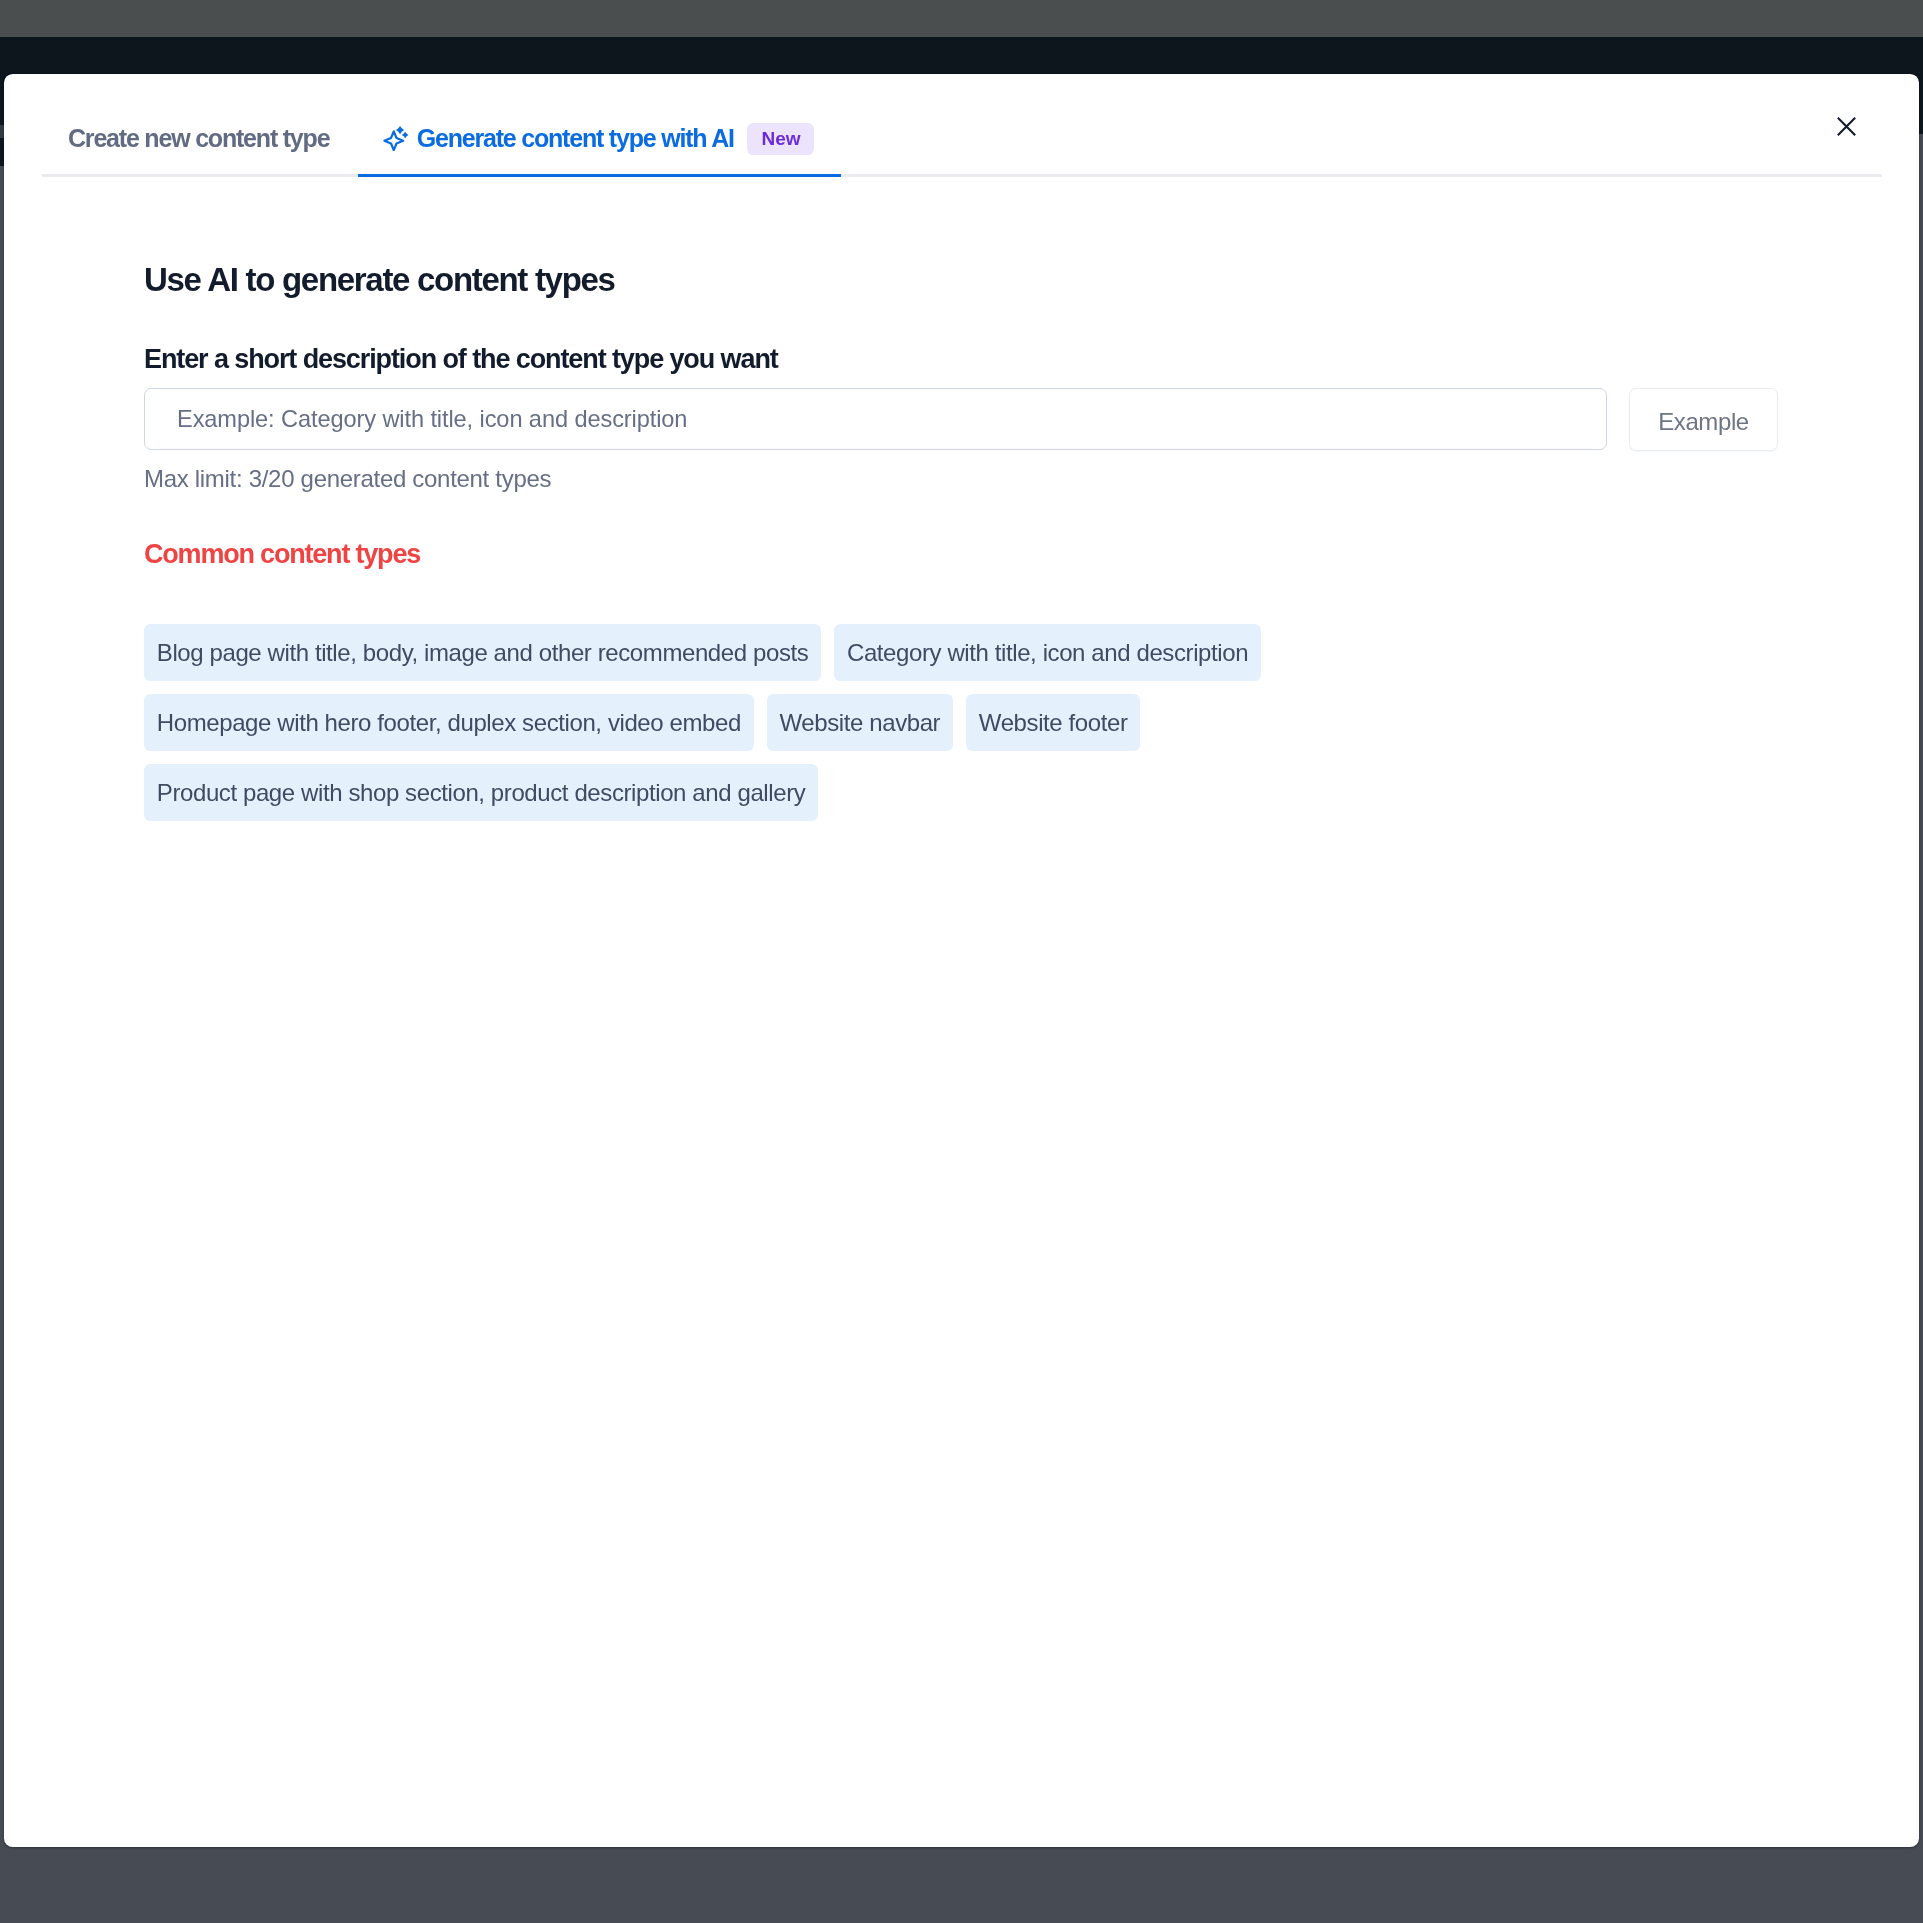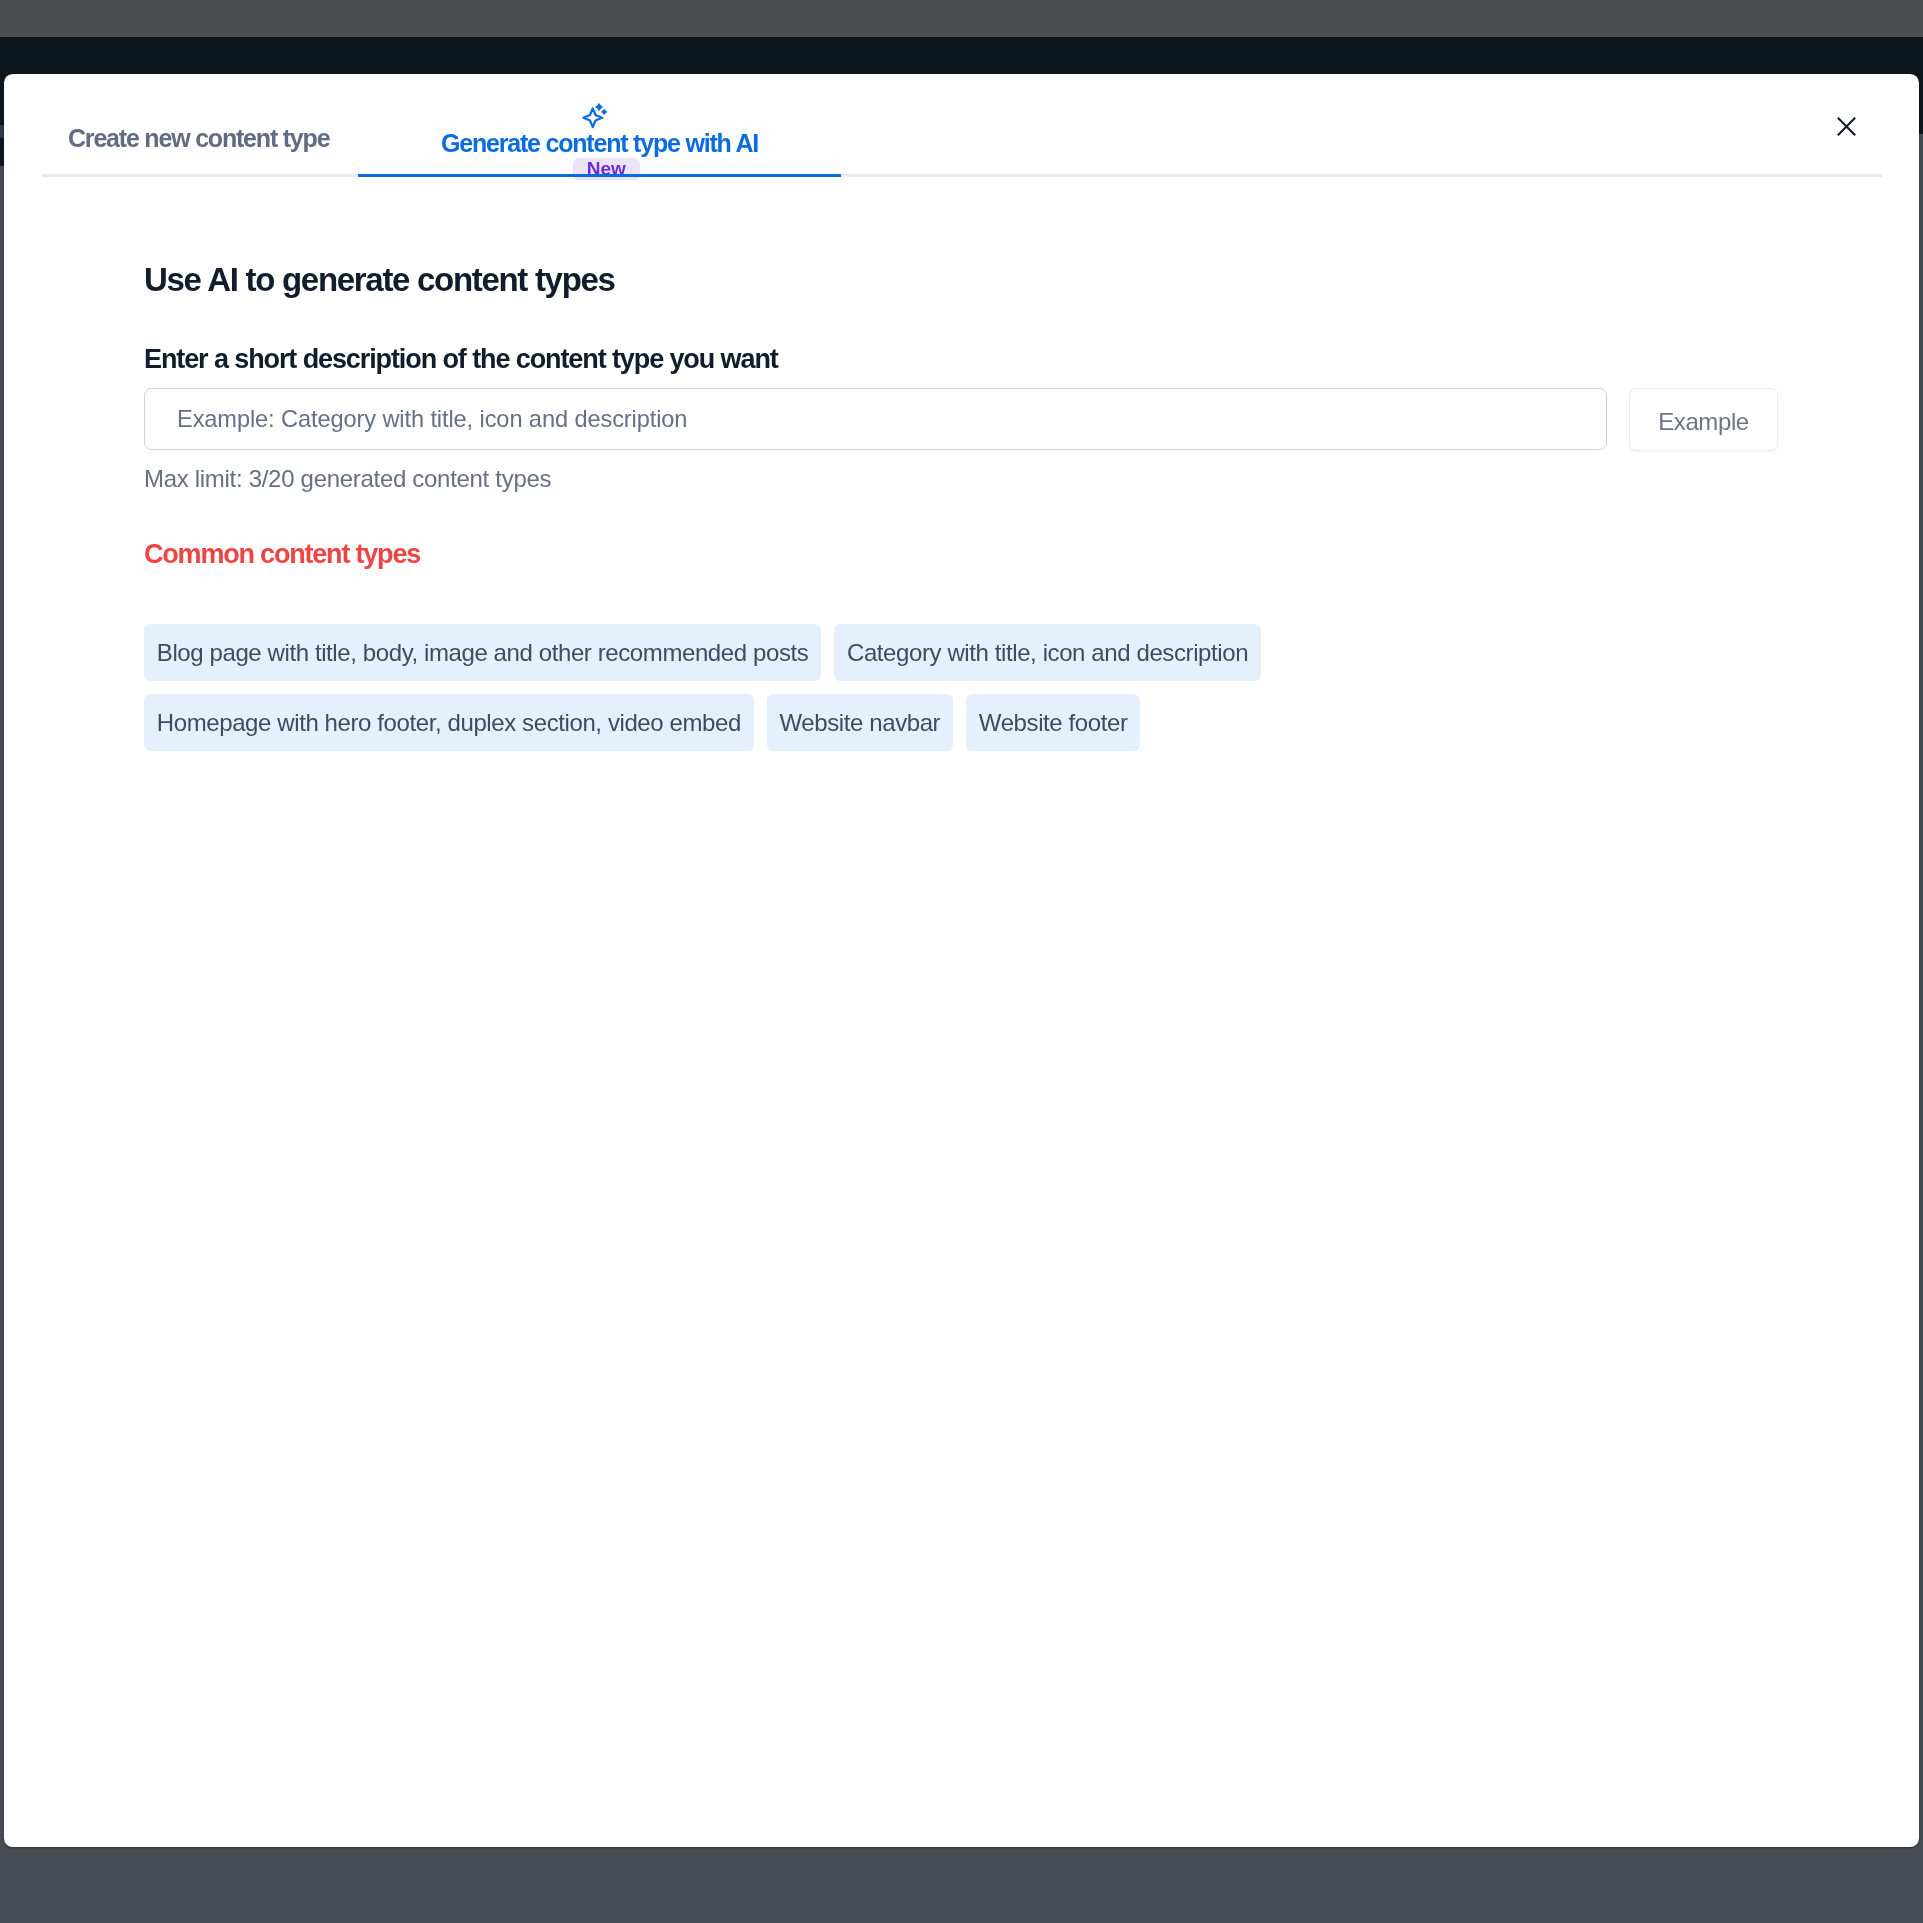--- a/index.html
+++ b/index.html
@@ -24,21 +24,21 @@
 
   
   .tabs-rule{position:absolute;left:38px;top:100px;width:1840px;height:3.2px;background:#e9ebee;}
   .tab{
     position:absolute;top:0px;height:100px;
     display:flex;align-items:center;box-sizing:border-box;
     font-size:25px;font-weight:700;letter-spacing:-1.2px;
     cursor:pointer;white-space:nowrap;
   }
   .tab-inactive{left:38px;padding:29px 26px 0;color:#616b82;text-align:right;}
-  .tab-active{left:354px;width:483px;padding:29px 26px 0;color:#0a6ce0;flex-direction:column;}
+  .tab-active{left:354px;width:483px;padding:29px 26px 0;color:#0a6ce0;}
   .tab-underline{position:absolute;left:354px;top:100px;width:483px;height:3.2px;background:#0a6ce0;}
   .spark{width:25.5px;height:25.5px;display:block;flex:none;margin-right:8px;margin-left:-0.8px;}
   .badge{
     display:inline-flex;align-items:center;justify-content:center;
     height:32px;padding:0 14px;border-radius:6.4px;
     background:#ece4fd;color:#6c2bd9;font-size:19px;font-weight:700;
     box-sizing:border-box;margin-left:13.6px;letter-spacing:0;
   }
   .close-btn{
     position:absolute;left:1819px;top:29.5px;width:46px;height:46px;
@@ -116,16 +116,17 @@
     <input class="tinput" type="text" value="" placeholder="Example: Category with title, icon and description" style="">
     <div class="genbtn">Example</div>
     <div class="maxlimit">Max limit: 3/20 generated content types</div>
     <div class="section-title">Common content types</div>
     <div class="chips">
         <div class="chip">Blog page with title, body, image and other recommended posts</div>
         <div class="chip">Category with title, icon and description</div>
         <div class="chip">Homepage with hero footer, duplex section, video embed</div>
         <div class="chip">Website navbar</div>
         <div class="chip">Website footer</div>
+        <div class="chip">Product page with shop section, product description and gallery</div>
       </div>
   </div>
 </div>
 
 
 </body></html>

